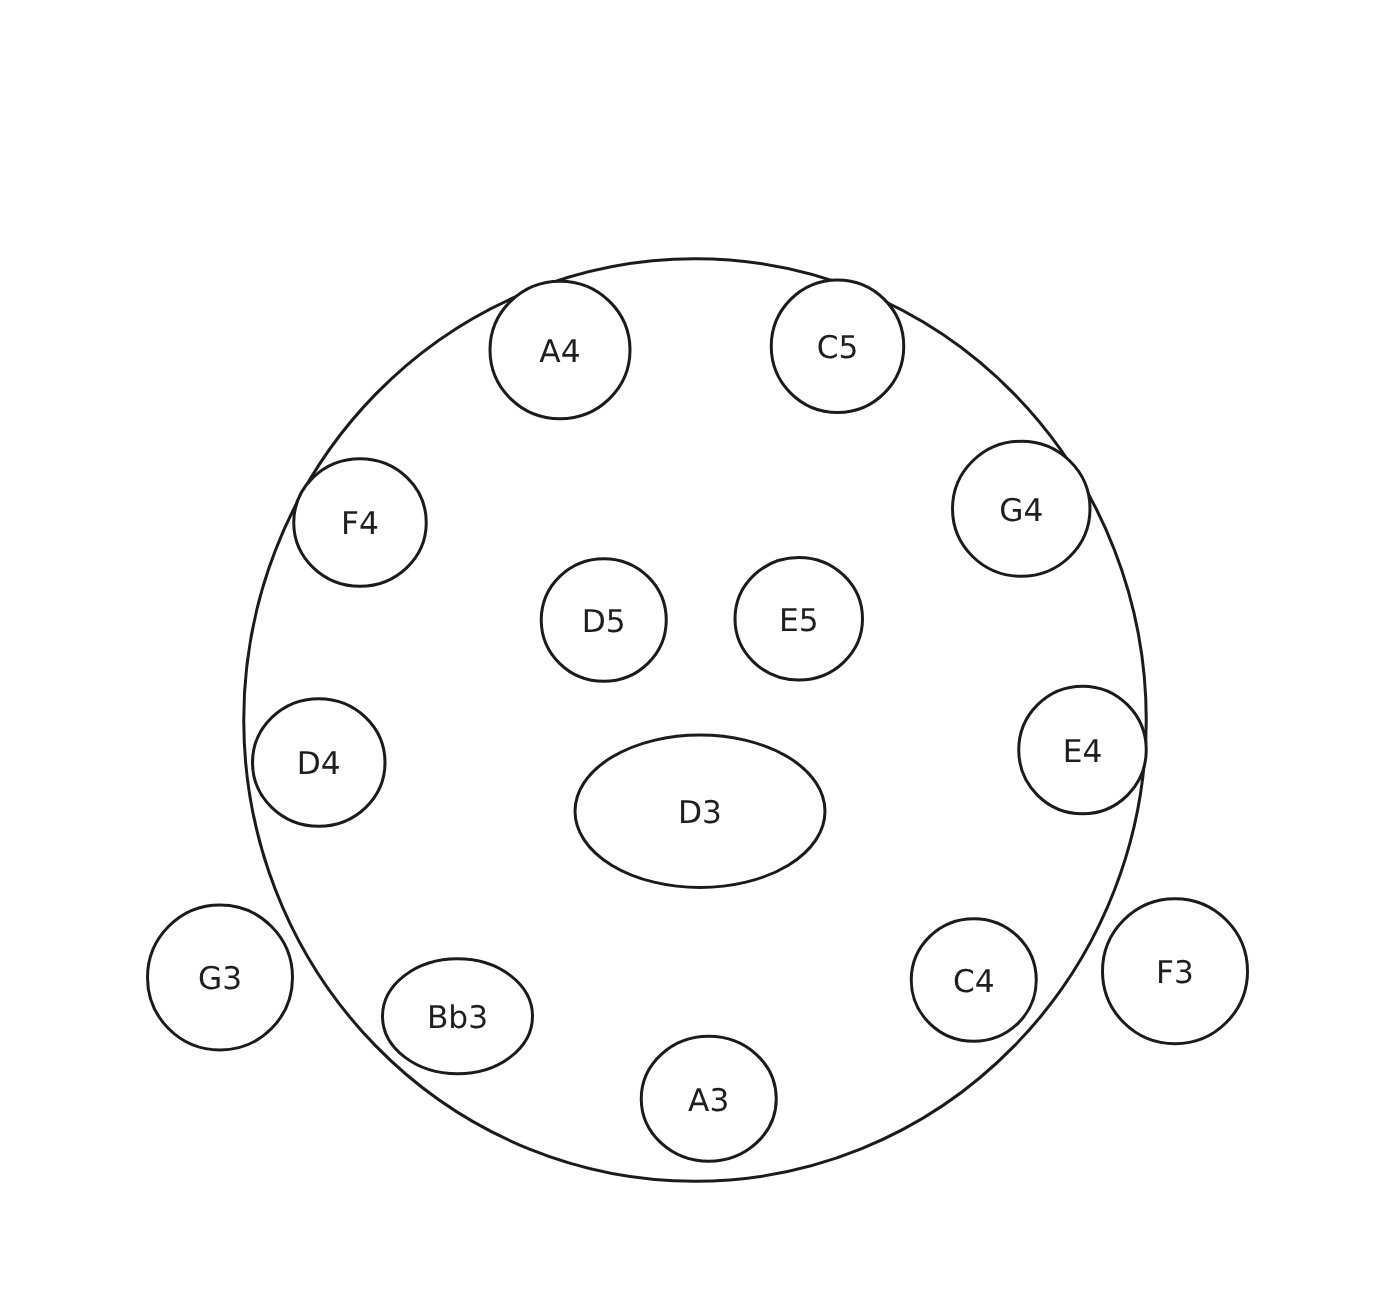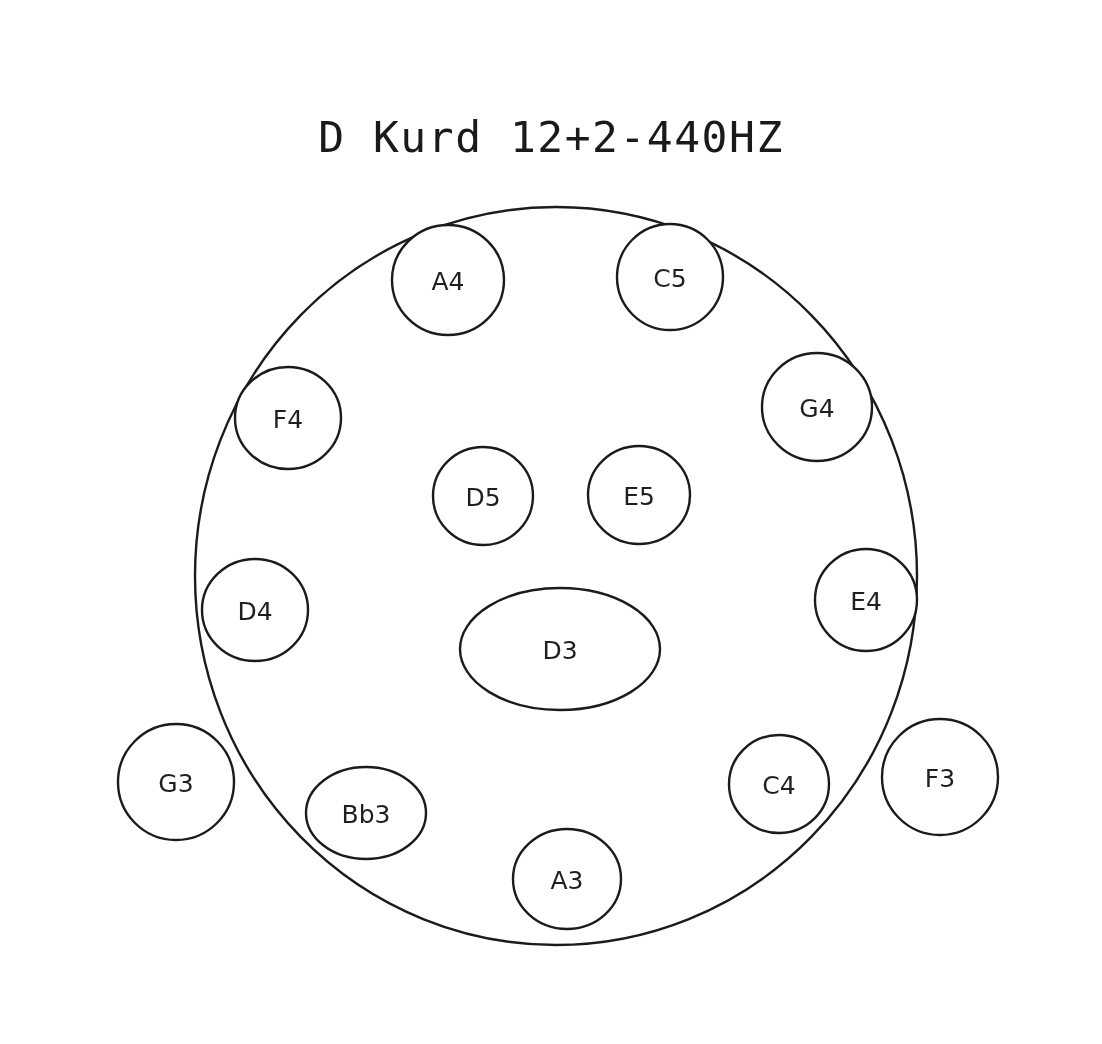--- a/index.html
+++ b/index.html
@@ -63,21 +63,20 @@
     text-anchor: middle;
     dominant-baseline: central;
     user-select: none;
   }
 </style>
 </head>
 <body>
 
 <div id="diagram-root">
 
-  <div class="title">D Kurd 12+2-440HZ</div>
 
   <svg class="canvas" viewBox="0 0 1102 1044" xmlns="http://www.w3.org/2000/svg">
     <ellipse class="shell-outline" cx="556" cy="576" rx="361" ry="369"></ellipse>
     <g id="notes-layer">
         <g>
           <ellipse class="note-shape" cx="560" cy="649" rx="100" ry="61"></ellipse>
           <text class="note-label" x="560" y="650">D3</text>
         </g>
         <g>
           <ellipse class="note-shape" cx="567" cy="879" rx="54" ry="50"></ellipse>

